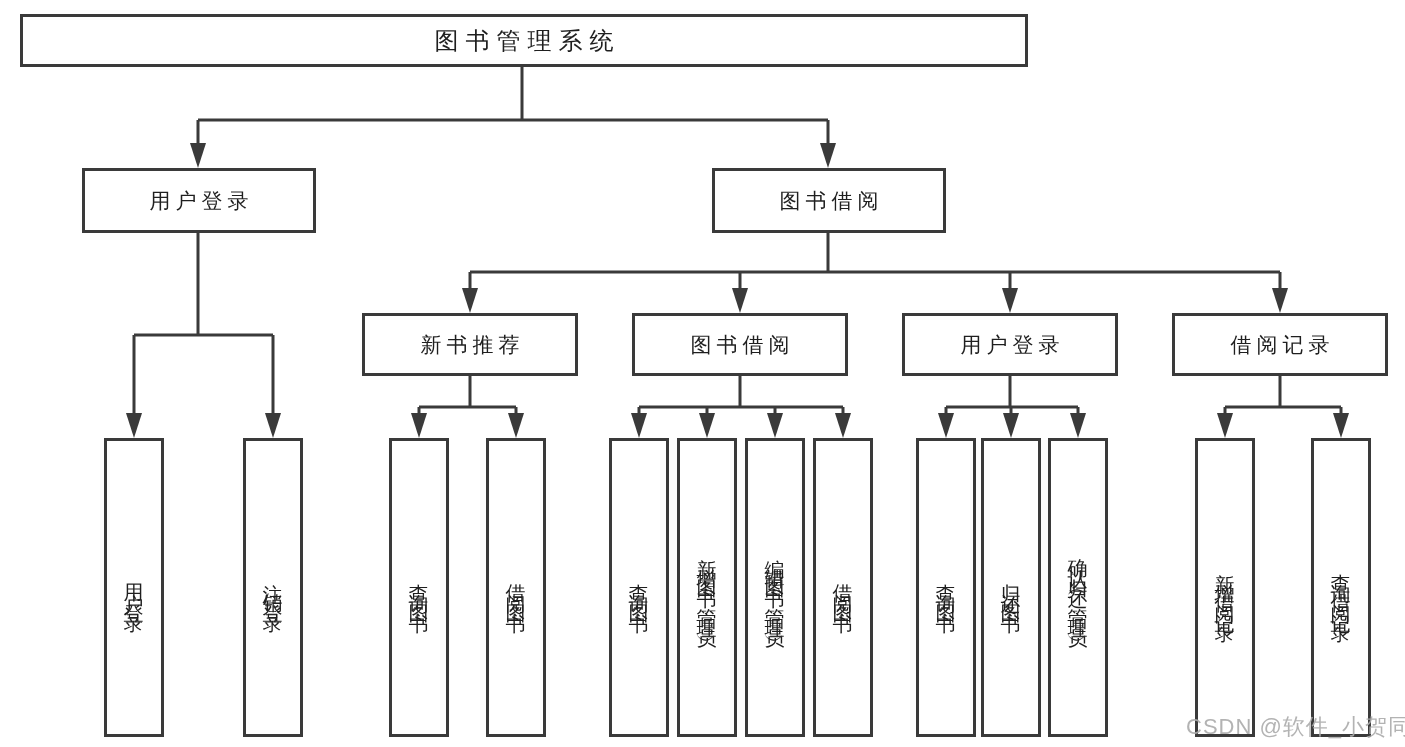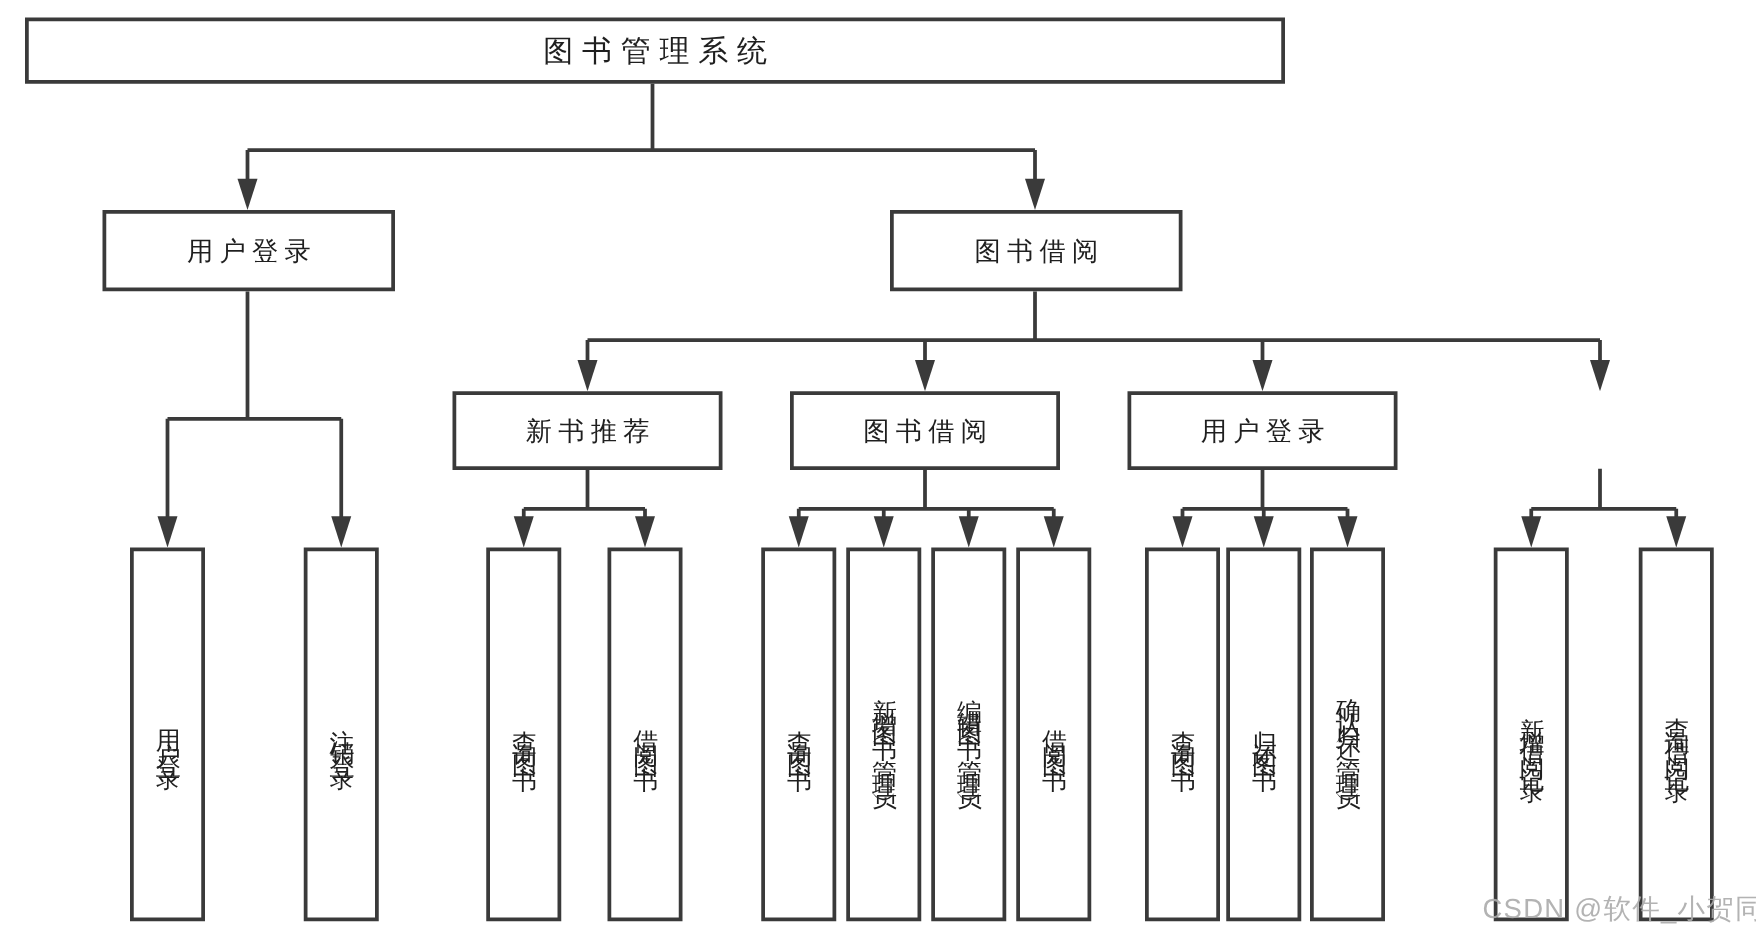--- a/index.html
+++ b/index.html
@@ -156,20 +156,23 @@
 
   <div class="node h-node n-l3a">
     <span>新书推荐</span>
   </div>
   <div class="node h-node n-l3b">
     <span>图书借阅</span>
   </div>
   <div class="node h-node n-l3c">
     <span>用户登录</span>
   </div>
+  <div class="node h-node n-l3d">
+    <span>借阅记录</span>
+  </div>
 
   <div class="node v-node leaf n-lf1">
     <span>用户登录</span>
   </div>
   <div class="node v-node leaf n-lf2">
     <span>注销登录</span>
   </div>
   <div class="node v-node leaf n-lf3">
     <span>查询图书</span>
   </div>

